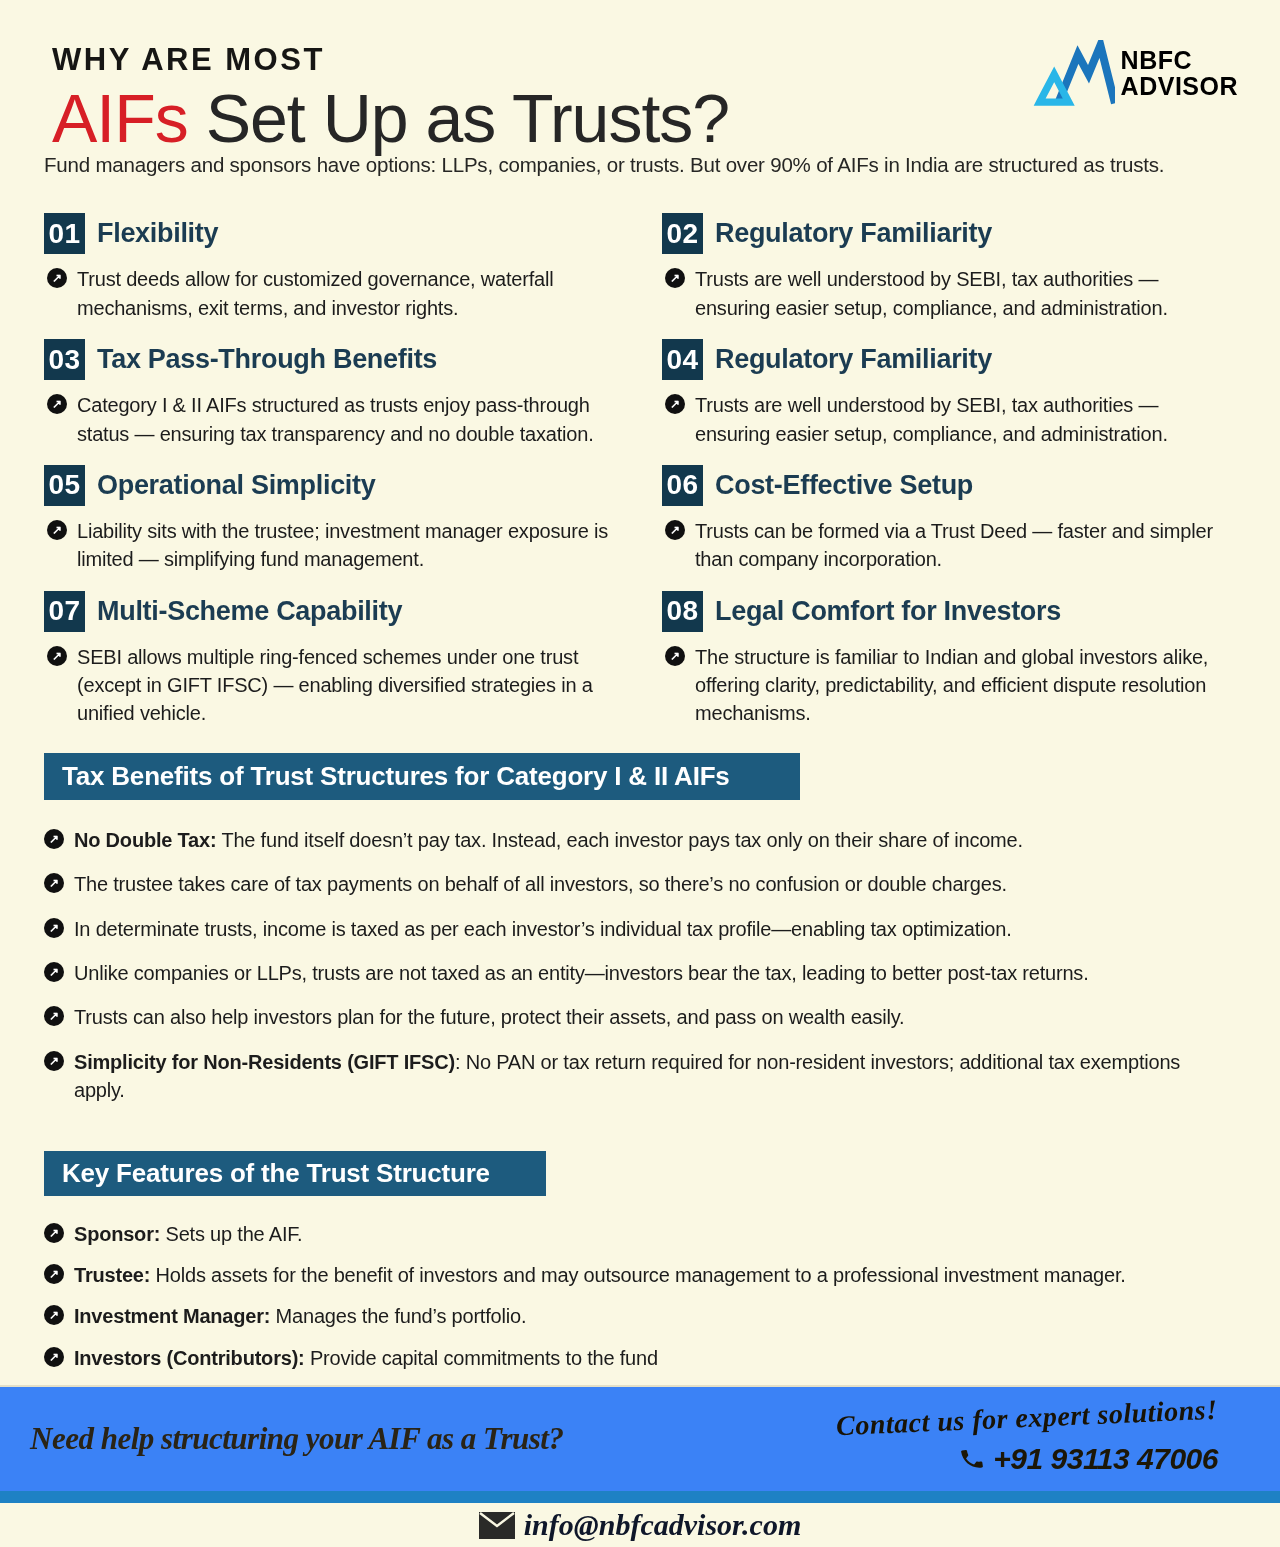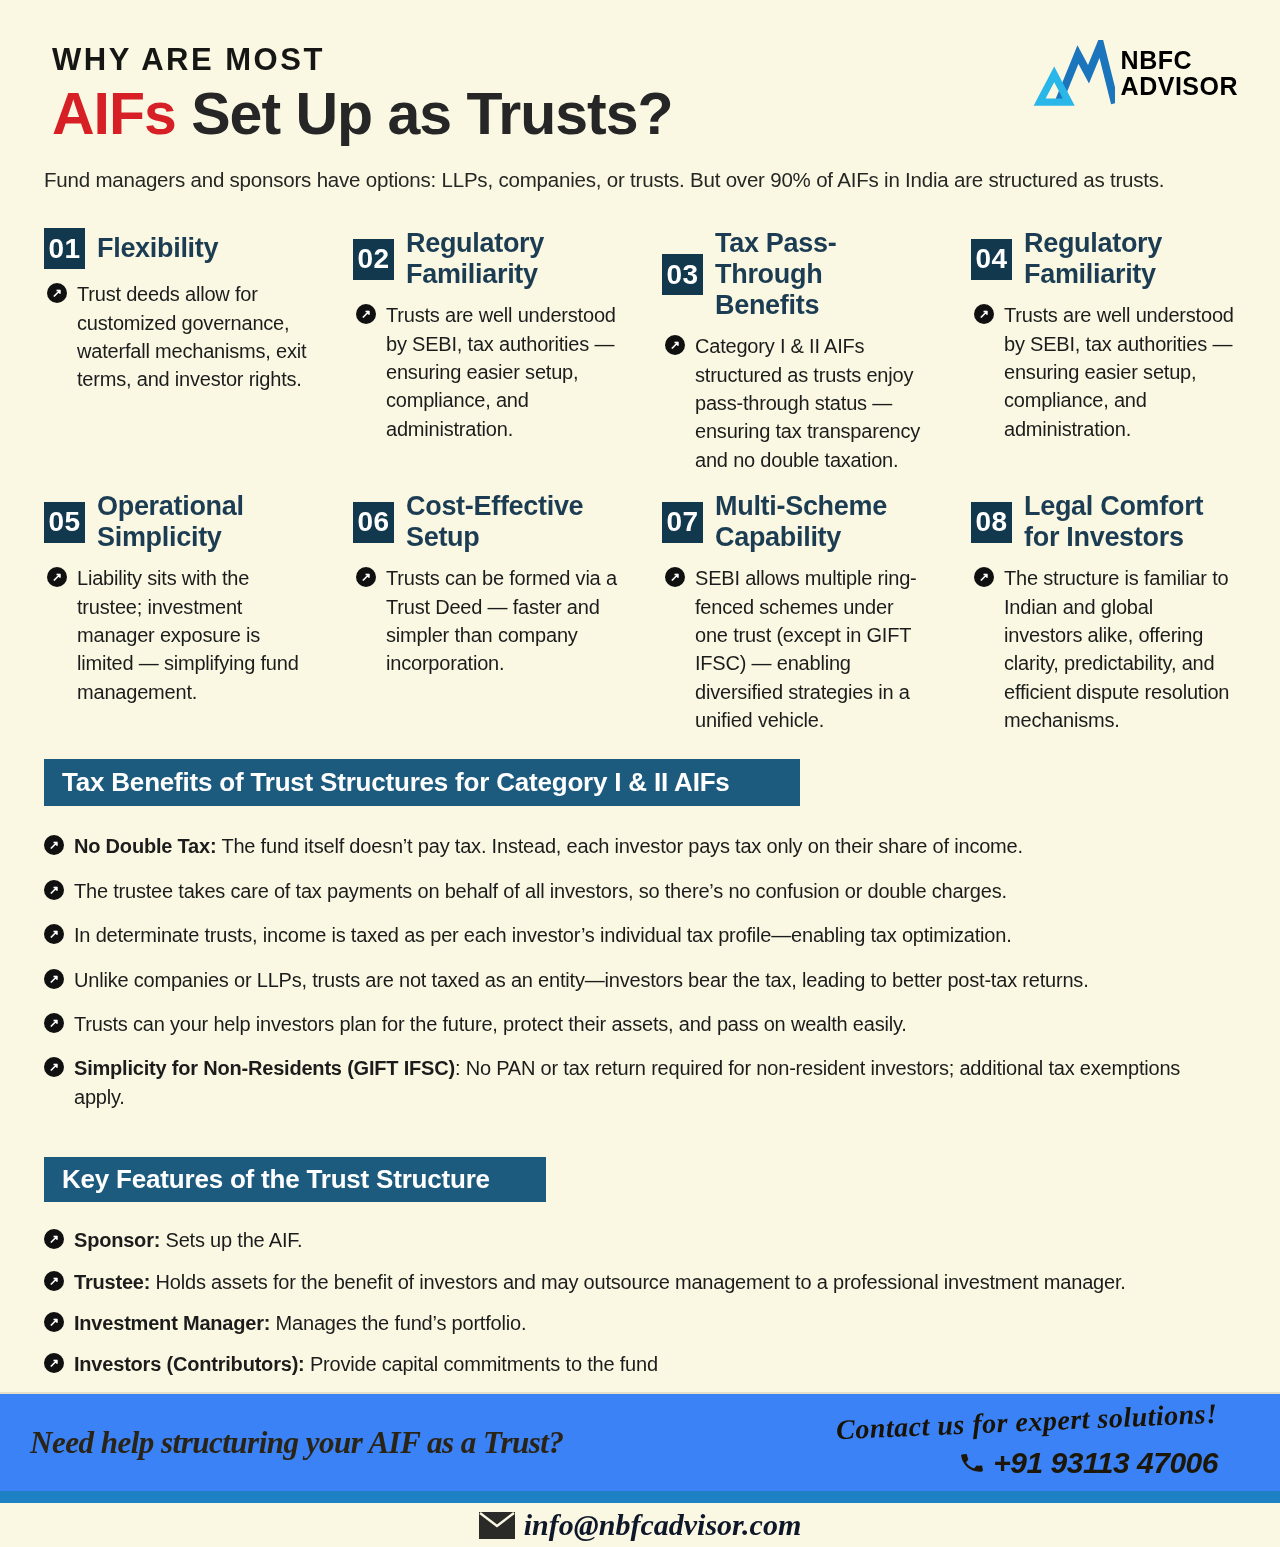--- a/index.html
+++ b/index.html
@@ -13,30 +13,30 @@
     flex-direction:column;
     overflow:hidden;
   }
   
   .header { position:relative; padding:42px 44px 0 52px; }
   .kicker {
     font-size:31px; font-weight:bold; letter-spacing:2.5px;
     color:#161614; margin-bottom:6px;
   }
   .main-title {
-    font-size:59px; font-weight:bold; letter-spacing:-1px;
-    color:#262626; line-height:1.02; margin-bottom:24px;
+    font-size:68px; font-weight:normal; letter-spacing:-1px;
+    color:#262626; line-height:1.02; 
   }
   .main-title .red { color:#d71f26; }
   .subtitle { font-size:20.5px; color:#262624; letter-spacing:-0.2px; margin-left:-8px; }
   .logo { position:absolute; top:40px; right:42px; display:flex; align-items:center; gap:6px; }
   .logo-text { font-weight:bold; font-size:25px; line-height:1.04; color:#000000; letter-spacing:0.5px; }
   
   .sections-grid {
-    display:grid; grid-template-columns:1fr 1fr 1fr 1fr; column-gap:44px;
+    display:grid; grid-template-columns:1fr 1fr; column-gap:44px;
     padding:0 44px; margin-top:36px;
   }
   .section { margin-bottom:17px; }
   .section-head { display:flex; align-items:center; gap:12px; margin-bottom:11px; }
   .badge {
     min-width:41px; height:41px; background:#12384d; color:#fff;
     font-size:28px; font-weight:bold; display:flex; align-items:center;
     justify-content:center; letter-spacing:0.5px; padding:0 4px;
   }
   .section-title { font-size:27px; font-weight:bold; color:#1b3c52; letter-spacing:-0.3px; }
@@ -219,21 +219,21 @@
   <div class="bullet-row">
     <span class="dot"></span>
     <p class="bullet-text"><span class="bold"></span><span>In determinate trusts, income is taxed as per each investor’s individual tax profile—enabling tax optimization.</span></p>
   </div>
   <div class="bullet-row">
     <span class="dot"></span>
     <p class="bullet-text"><span class="bold"></span><span>Unlike companies or LLPs, trusts are not taxed as an entity—investors bear the tax, leading to better post-tax returns.</span></p>
   </div>
   <div class="bullet-row">
     <span class="dot"></span>
-    <p class="bullet-text"><span class="bold"></span><span>Trusts can your help investors plan for the future, protect their assets, and pass on wealth easily.</span></p>
+    <p class="bullet-text"><span class="bold"></span><span>Trusts can also help investors plan for the future, protect their assets, and pass on wealth easily.</span></p>
   </div>
   <div class="bullet-row">
     <span class="dot"></span>
     <p class="bullet-text"><span class="bold">Simplicity for Non-Residents (GIFT IFSC)</span><span>: No PAN or tax return required for non-resident investors; additional tax exemptions apply.</span></p>
   </div>
 </div>
 
 <div class="features-block">
   <div class="banner">Key Features of the Trust Structure</div>
 

